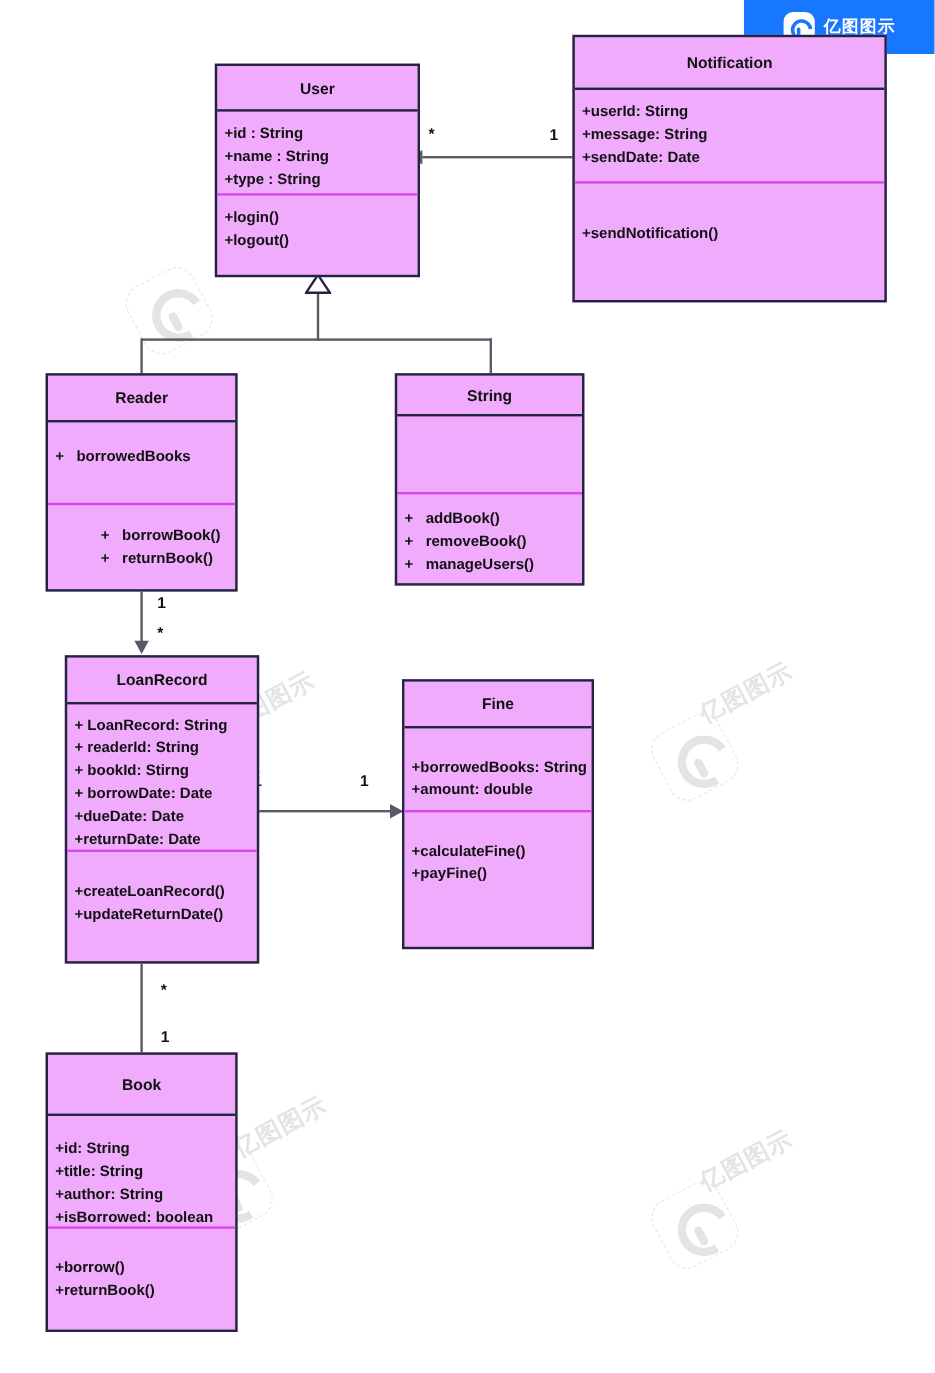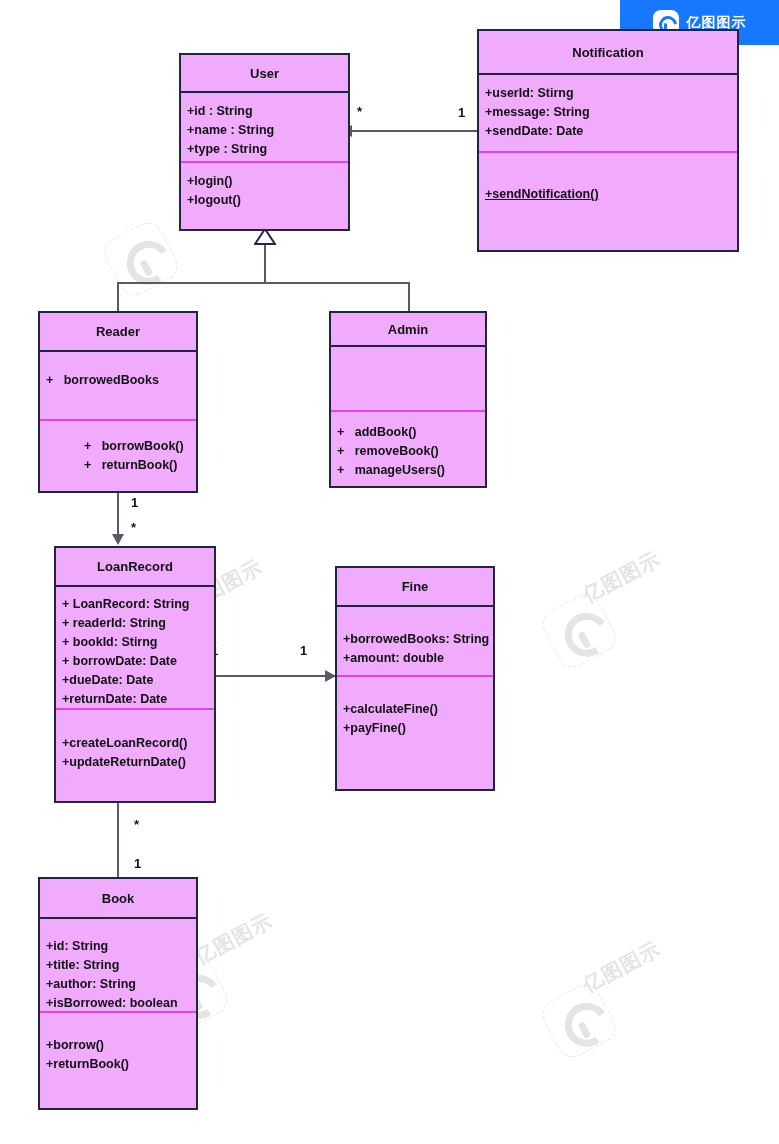--- a/index.html
+++ b/index.html
@@ -264,38 +264,38 @@
     </div>
   </div>
 
   <div class="uml-class" style="left:477px; top:29px; width:262px; height:223px;">
     <div class="cls-name" style="height:44px;">Notification</div>
     <div class="cls-section bordered" style="height:78px;">
       <div class="member">+userId: Stirng</div>
       <div class="member">+message: String</div>
       <div class="member">+sendDate: Date</div>
     </div>
-    <div class="cls-section" style="flex:1; padding-top:32px;text-decoration:underline;">
+    <div class="cls-section" style="flex:1; padding-top:32px;">
       <div class="member">+sendNotification()</div>
     </div>
   </div>
 
   <div class="uml-class" style="left:38px; top:311px; width:160px; height:182px;">
     <div class="cls-name" style="height:39px;">Reader</div>
     <div class="cls-section bordered" style="height:69px; padding-top:19px;">
       <div class="member">+   borrowedBooks</div>
     </div>
     <div class="cls-section" style="flex:1; padding-top:16px;padding-left:44px;">
       <div class="member">+   borrowBook()</div>
       <div class="member">+   returnBook()</div>
     </div>
   </div>
 
   <div class="uml-class" style="left:329px; top:311px; width:158px; height:177px;">
-    <div class="cls-name" style="height:37px;">Admin</div>
+    <div class="cls-name" style="height:37px;">String</div>
     <div class="cls-section bordered" style="height:69px;"></div>
     <div class="cls-section" style="flex:1; padding-top:11px;">
       <div class="member">+   addBook()</div>
       <div class="member">+   removeBook()</div>
       <div class="member">+   manageUsers()</div>
     </div>
   </div>
 
   <div class="uml-class" style="left:38px; top:546px; width:162px; height:257px;margin-left:16px;">
     <div class="cls-name" style="height:39px;">LoanRecord</div>
@@ -319,21 +319,21 @@
       <div class="member">+borrowedBooks: String</div>
       <div class="member">+amount: double</div>
     </div>
     <div class="cls-section" style="flex:1; padding-top:23px;">
       <div class="member">+calculateFine()</div>
       <div class="member">+payFine()</div>
     </div>
   </div>
 
   <div class="uml-class" style="left:38px; top:877px; width:160px; height:233px;">
-    <div class="cls-name" style="height:40px;">Book</div>
+    <div class="cls-name" style="height:51px;">Book</div>
     <div class="cls-section bordered" style="height:94px; padding-top:18px;">
       <div class="member">+id: String</div>
       <div class="member">+title: String</div>
       <div class="member">+author: String</div>
       <div class="member">+isBorrowed: boolean</div>
     </div>
     <div class="cls-section" style="flex:1; padding-top:23px;">
       <div class="member">+borrow()</div>
       <div class="member">+returnBook()</div>
     </div>

